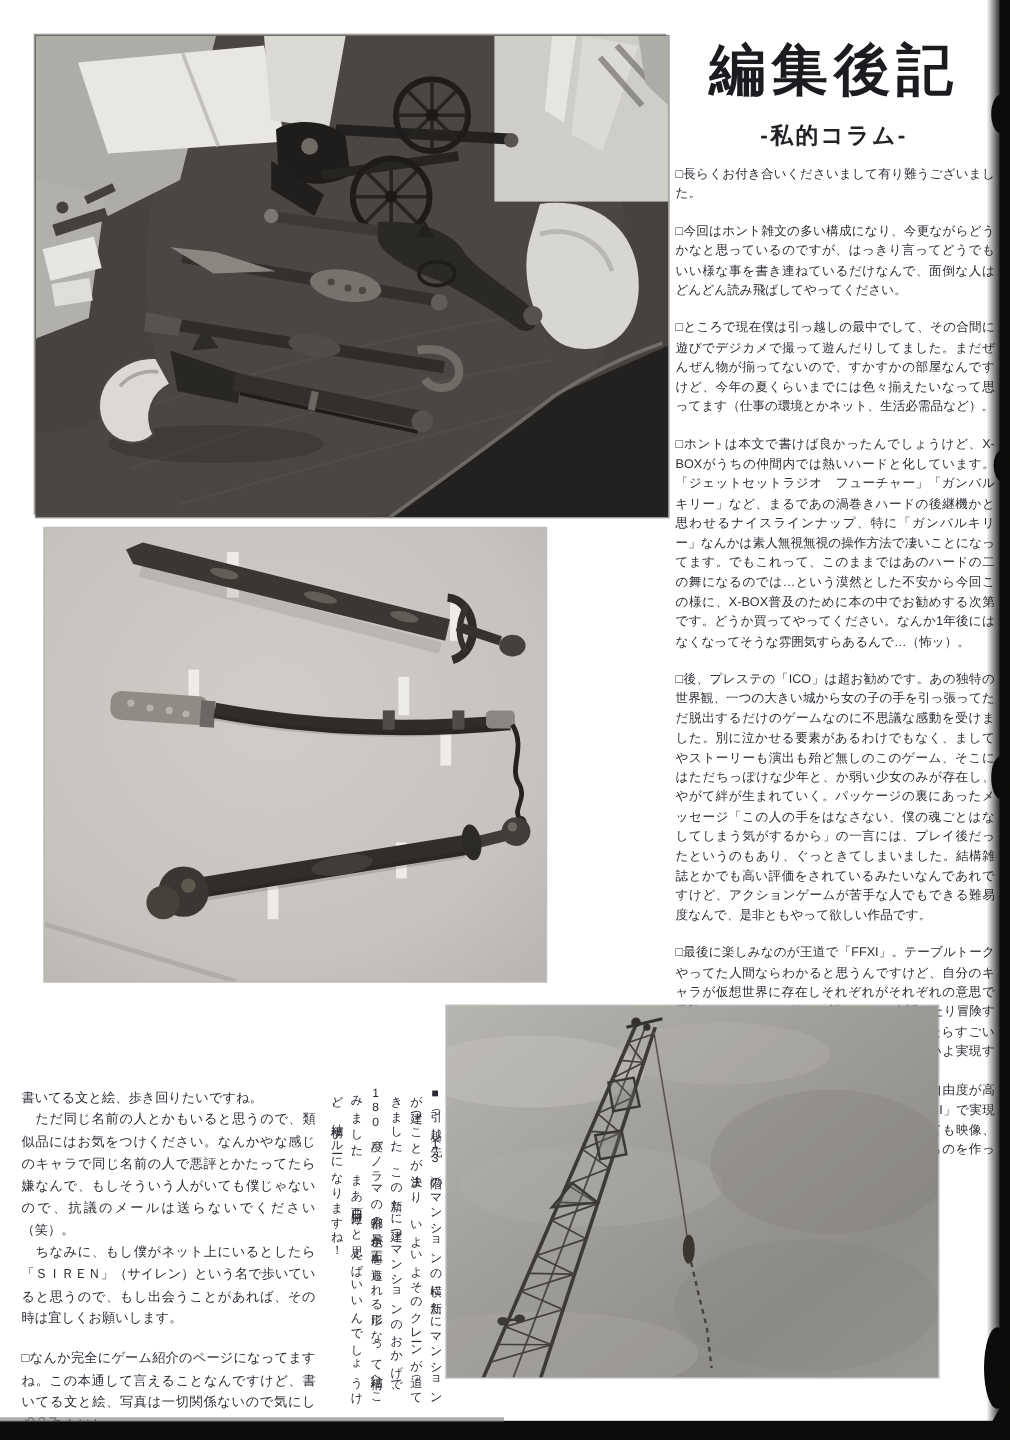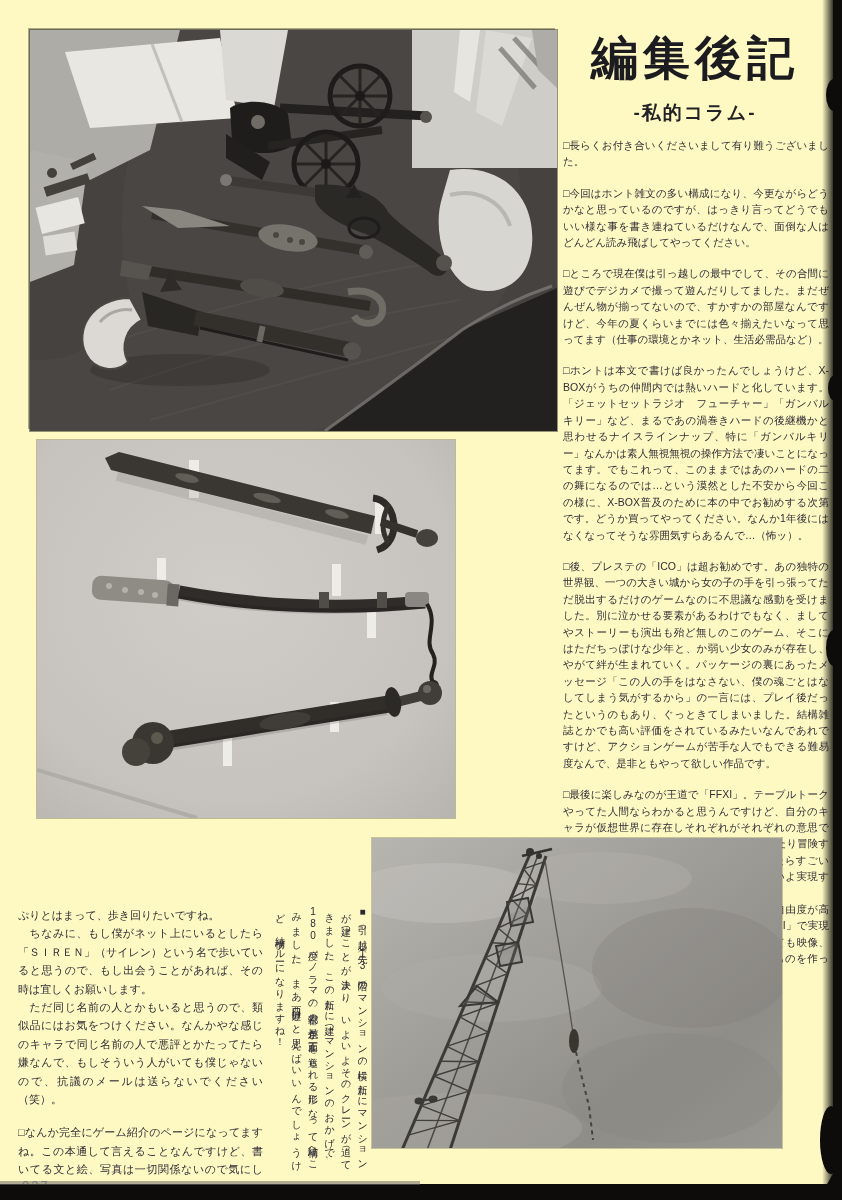--- a/index.html
+++ b/index.html
@@ -1,20 +1,20 @@
 <!DOCTYPE html>
 <html><head>
 <meta charset="utf-8">
 <style>
   html,body{margin:0;padding:0;background:#555;}
   .page{
     position:relative;
     width:842px;height:1200px;
     margin:0 auto;
-    background:#fef9c3;
+    background:#ffffff;
     overflow:hidden;
     font-family:"Liberation Sans","DejaVu Sans",sans-serif;
     color:#2f2d35;
   }
   .photo{position:absolute;overflow:hidden;background:#b9b7b3;}
   .photo svg{display:block;}
   .photo-guns{left:30px;top:30px;width:527px;height:401px;box-shadow:0 0 0 1px rgba(45,43,40,.5), -2px -2px 0 rgba(20,19,17,.35);}
   .photo-swords{left:37px;top:440px;width:418px;height:378px;box-shadow:0 0 0 1px rgba(70,68,64,.35);}
   .photo-crane{left:372px;top:838px;width:410px;height:310px;box-shadow:0 0 0 1px rgba(70,68,64,.3);}
 
@@ -231,23 +231,23 @@
         <line x1="352" y1="264" x2="384" y2="256" stroke="#3f3c37" stroke-width="10"></line>
         <ellipse cx="356" cy="262" rx="8" ry="15" fill="#2c2a26" transform="rotate(-9 356 262)"></ellipse>
         <circle cx="393" cy="253" r="12" fill="#413e39"></circle>
         <circle cx="390" cy="249" r="4" fill="#6b6861"></circle>
       </g>
     </svg>
   </figure>
 
 
   <section class="textcol left-col">
-      <p class="para">ぷりとはまって、歩き回りたいですね。</p>
+      <p class="para">書いてる文と絵、歩き回りたいですね。</p>
+      <p class="para">　ただ同じ名前の人とかもいると思うので、類似品にはお気をつけください。なんかやな感じのキャラで同じ名前の人で悪評とかたってたら嫌なんで、もしそういう人がいても僕じゃないので、抗議のメールは送らないでください（笑）。</p>
       <p class="para">　ちなみに、もし僕がネット上にいるとしたら「ＳＩＲＥＮ」（サイレン）という名で歩いていると思うので、もし出会うことがあれば、その時は宜しくお願いします。</p>
-      <p class="para">　ただ同じ名前の人とかもいると思うので、類似品にはお気をつけください。なんかやな感じのキャラで同じ名前の人で悪評とかたってたら嫌なんで、もしそういう人がいても僕じゃないので、抗議のメールは送らないでください（笑）。</p>
       <p class="para gap">□なんか完全にゲーム紹介のページになってますね。この本通して言えることなんですけど、書いてる文と絵、写真は一切関係ないので気にしないでください。</p>
       <p class="para">　本当はちゃんとそれ用に書けばいいんでしょうけど、余った絵に文を載せてるんで、こういう風になってます。</p>
     </section>
 
   <aside class="vertical-caption">■引っ越し先（13階）のマンションの横に新たにマンションが建つことが決まり、いよいよそのクレーンが迫ってきました。この新たに建つマンションのおかげで、180度パノラマの京都の景色が正面を遮られる形になって結構へこみました。まあ西日避けと思えばいいんでしょうけど、結構ブルーになりますね！</aside>
 
   <figure class="photo photo-crane" style="margin:0;">
     <svg width="410" height="310" viewBox="0 0 410 310">
       <defs>
         <linearGradient id="skyg" x1="0" y1="0" x2="1" y2="1">

